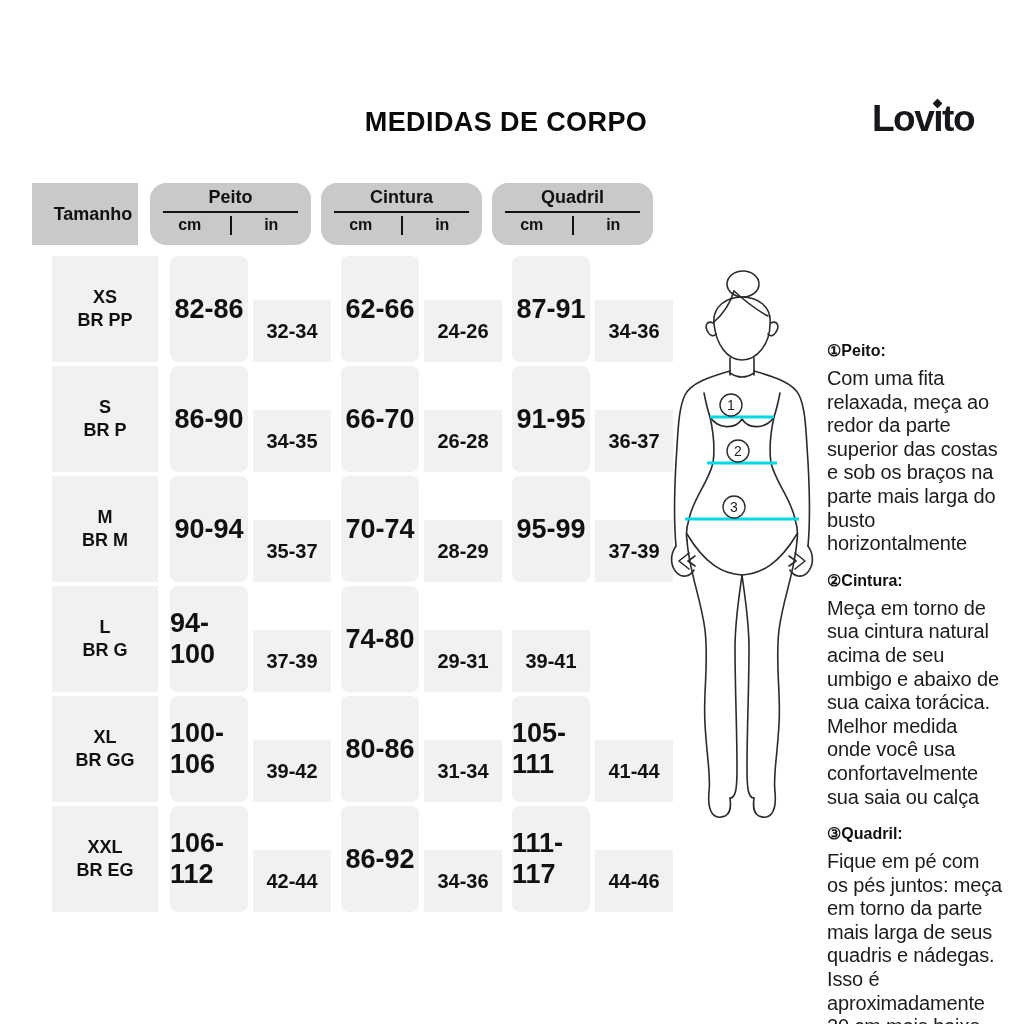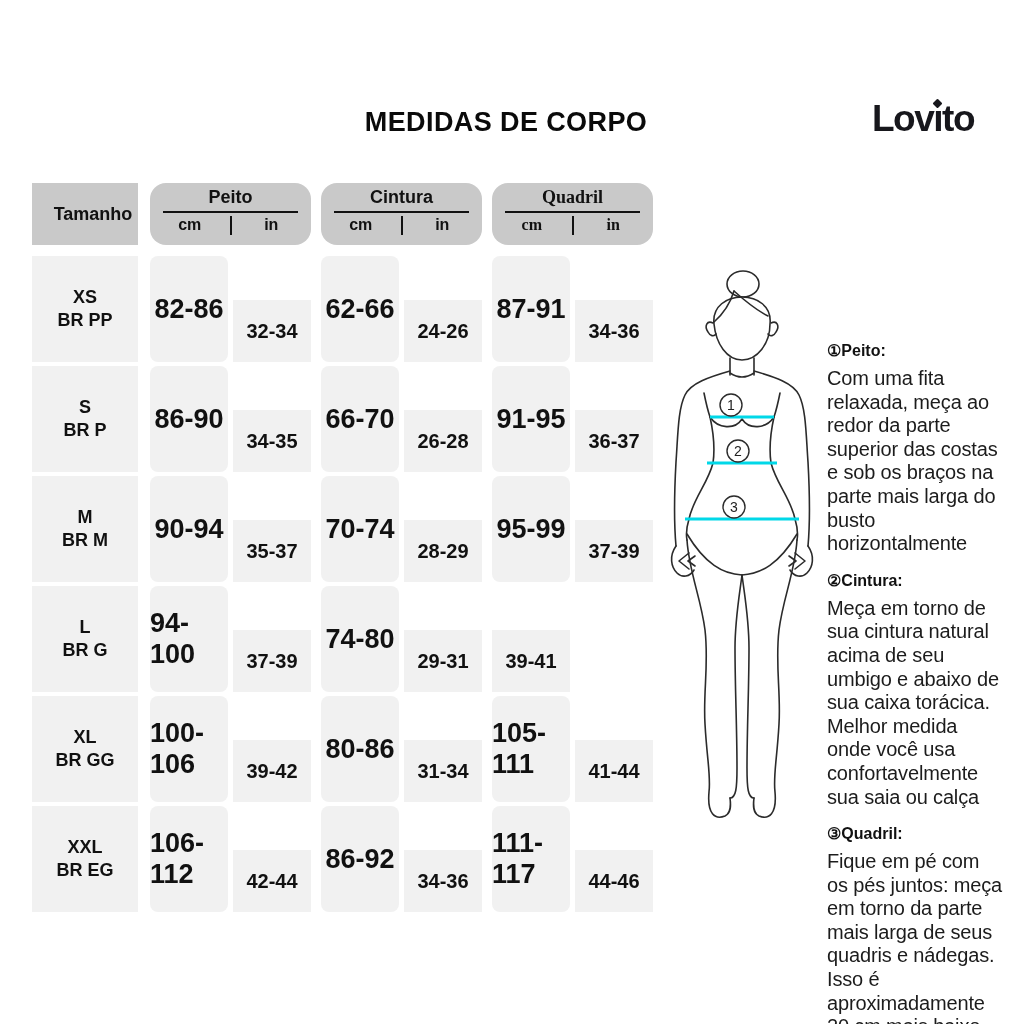--- a/index.html
+++ b/index.html
@@ -26,34 +26,34 @@
 
   
   .table { position:absolute; left:32px; top:183px; }
   .thead { display:flex; height:62px; margin-bottom:11px; }
   .hcell { background:#c9c9c9; }
   .col-size-h {
     width:106px; margin-right:12px; display:flex; align-items:center; justify-content:center;
     font-size:18px; font-weight:bold;padding-left:16px;
   }
   .hgroup { width:161px; margin-right:10px; padding-top:5px;border-radius:16px; }
-  .hgroup:last-child { margin-right:0;font-family:Liberation Serif, serif; }
+  .hgroup:last-child { margin-right:0; }
   .g-label { text-align:center; font-size:18px; font-weight:bold; line-height:1.1; }
   .g-rule { height:2px; background:#111; margin:3px 13px 0 13px; }
   .g-units { display:flex; align-items:center; margin-top:3px; }
   .g-unit { flex:1; text-align:center; font-size:16px; font-weight:bold; }
   .g-vbar { width:2px; height:19px; background:#111; }
 
   .trow { display:flex; height:106px; margin-bottom:4px; }
   .trow:last-child { margin-bottom:0; }
   .cell {
     background:#f1f1f1; display:flex; flex-direction:column;
     align-items:center; justify-content:center; font-weight:bold;
   }
-  .col-size { width:106px; margin-right:12px; font-size:18px; line-height:1.3; }
+  .col-size { width:106px; margin-right:12px; font-size:18px; line-height:1.3;margin-left:20px; }
   .col-cm { width:78px; margin-right:5px; font-size:27px;border-radius:8px; }
   .col-in { width:78px; margin-right:10px; font-size:20px;margin-top:44px; }
   .col-in:last-child { margin-right:0; }
 
   
   .figure { position:absolute; left:645px; top:266px; width:190px; height:575px; }
 
   
   .notes { position:absolute; left:827px; top:341px; width:176px; color:#1c1c1c; }
   .note-section { margin-bottom:15px; }

